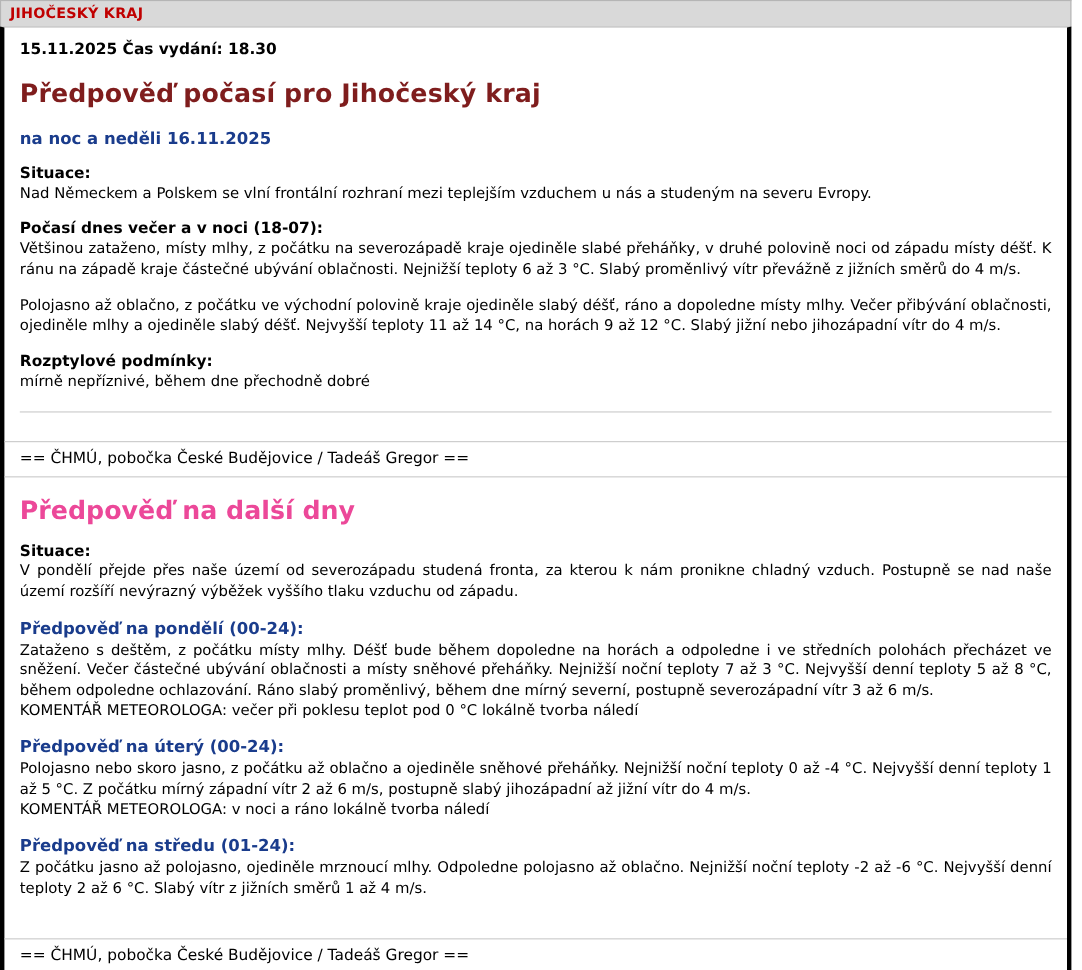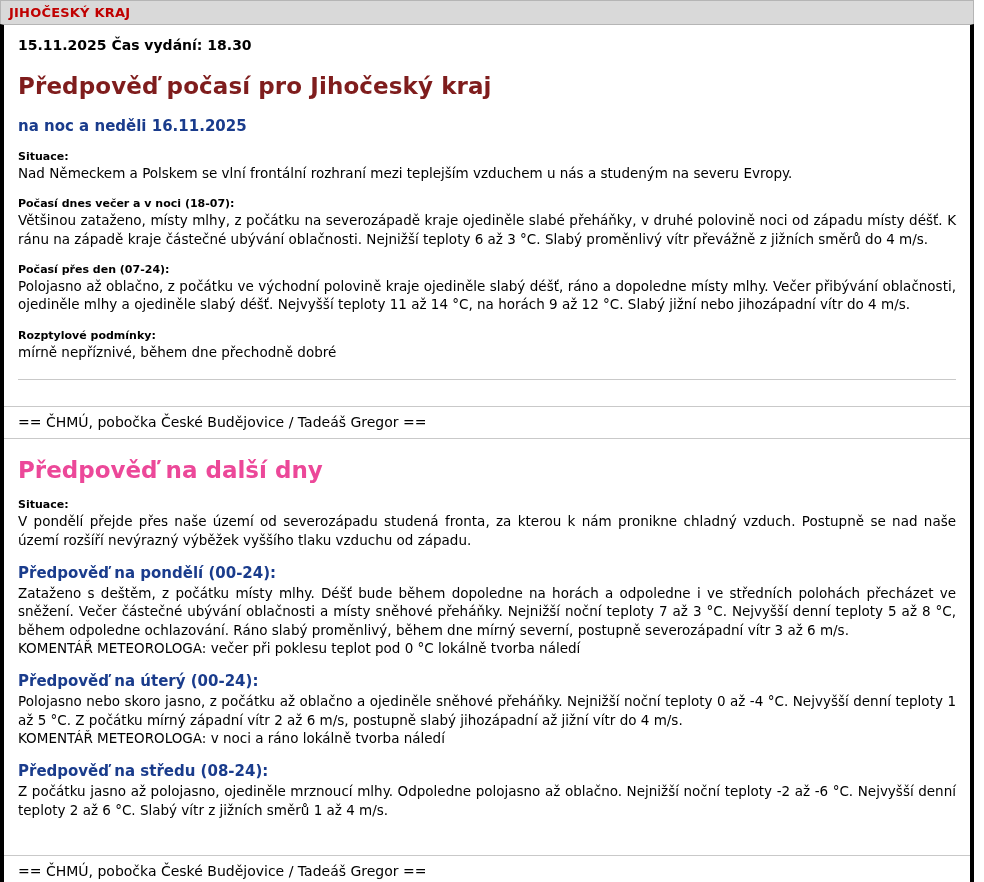--- a/index.html
+++ b/index.html
@@ -60,21 +60,21 @@
     color: #1a3c8c;
     font-size: 15px;
     font-weight: bold;
     margin: 18px 0 2px 0;
   }
   .section {
     margin-top: 15px;
   }
   .section-head {
     font-weight: bold;
-    font-size: 11px;
+    font-size: 14px;
     color: #000;
     margin-bottom: 1px;
   }
   .section-head.blue {
     color: #1a3c8c;
     font-size: 15px;
     margin-bottom: 2px;
   }
   .section-body {
     font-size: 13.5px;
@@ -138,21 +138,20 @@
         <div class="section-head">Situace:</div>
         <p class="section-body">Nad Německem a Polskem se vlní frontální rozhraní mezi teplejším vzduchem u nás a studeným na severu Evropy.</p>
       </div>
 
       <div class="section">
         <div class="section-head">Počasí dnes večer a v noci (18-07):</div>
         <p class="section-body">Většinou zataženo, místy mlhy, z počátku na severozápadě kraje ojediněle slabé přeháňky, v druhé polovině noci od západu místy déšť. K ránu na západě kraje částečné ubývání oblačnosti. Nejnižší teploty 6 až 3 °C. Slabý proměnlivý vítr převážně z jižních směrů do 4 m/s.</p>
       </div>
 
       <div class="section">
-        <div class="section-head">Počasí přes den (07-24):</div>
         <p class="section-body">Polojasno až oblačno, z počátku ve východní polovině kraje ojediněle slabý déšť, ráno a dopoledne místy mlhy. Večer přibývání oblačnosti, ojediněle mlhy a ojediněle slabý déšť. Nejvyšší teploty 11 až 14 °C, na horách 9 až 12 °C. Slabý jižní nebo jihozápadní vítr do 4 m/s.</p>
       </div>
 
       <div class="section">
         <div class="section-head">Rozptylové podmínky:</div>
         <p class="section-body">mírně nepříznivé, během dne přechodně dobré</p>
       </div>
 
       <hr class="divider">
     </div>
@@ -174,21 +173,21 @@
         <p class="comment-line">KOMENTÁŘ METEOROLOGA: večer při poklesu teplot pod 0 °C lokálně tvorba náledí</p>
       </div>
 
       <div class="section">
         <div class="section-head blue">Předpověď na úterý (00-24):</div>
         <p class="section-body">Polojasno nebo skoro jasno, z počátku až oblačno a ojediněle sněhové přeháňky. Nejnižší noční teploty 0 až -4 °C. Nejvyšší denní teploty 1 až 5 °C. Z počátku mírný západní vítr 2 až 6 m/s, postupně slabý jihozápadní až jižní vítr do 4 m/s.</p>
         <p class="comment-line">KOMENTÁŘ METEOROLOGA: v noci a ráno lokálně tvorba náledí</p>
       </div>
 
       <div class="section">
-        <div class="section-head blue">Předpověď na středu (08-24):</div>
+        <div class="section-head blue">Předpověď na středu (01-24):</div>
         <p class="section-body">Z počátku jasno až polojasno, ojediněle mrznoucí mlhy. Odpoledne polojasno až oblačno. Nejnižší noční teploty -2 až -6 °C. Nejvyšší denní teploty 2 až 6 °C. Slabý vítr z jižních směrů 1 až 4 m/s.</p>
       </div>
 
       <div class="spacer-bottom"></div>
     </div>
 
     <div class="signature bottom-sig">== ČHMÚ, pobočka České Budějovice / Tadeáš Gregor ==</div>
 
   </div>
 </div>

